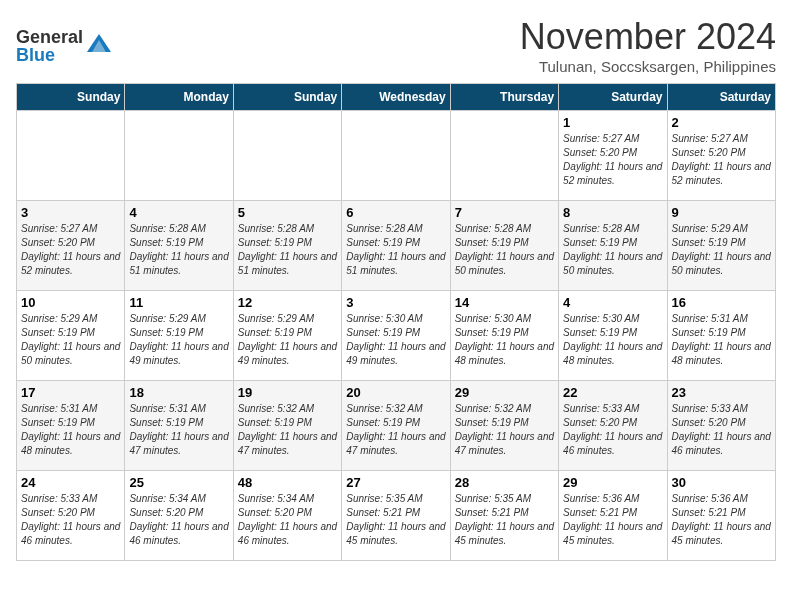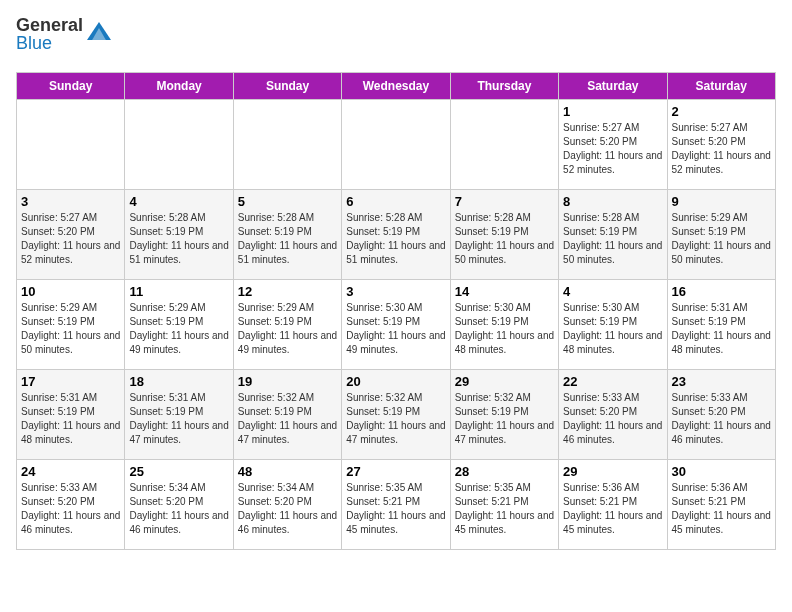--- a/index.html
+++ b/index.html
@@ -7,39 +7,39 @@
       font-family: Arial, sans-serif;
       background: #fff;
       width: 792px;
       min-height: 612px;
       padding: 16px;
     }
     .header {
       display: flex;
       align-items: center;
       justify-content: space-between;
-      margin-bottom: 20px;
+      margin-bottom: 8px;
     }
     .logo-area {
       display: flex;
       align-items: center;
     }
     .logo-text {
       display: flex;
       flex-direction: column;
       line-height: 1;
     }
     .logo-general {
       font-size: 18px;
       font-weight: bold;
       color: #333;
     }
     .logo-blue {
       font-size: 18px;
-      font-weight: normal;
+      font-weight: bold;
       color: #1a7abf;
     }
     .logo-icon {
       width: 28px;
       height: 28px;
       margin-left: 2px;
     }
     .title-area {
       text-align: right;
     }
@@ -51,24 +51,24 @@
     .location-subtitle {
       font-size: 15px;
       color: #555;
     }
     .calendar-table {
       width: 100%;
       border-collapse: collapse;
       font-size: 11px;
     }
     .calendar-table th {
-      background-color: #a21caf;
+      background-color: #0c4a6e;
       color: #fff;
       padding: 6px 4px;
-      text-align: center;
+      text-align: right;
       font-size: 12px;
       border: 1px solid #ccc;
     }
     .calendar-table td {
       border: 1px solid #ccc;
       vertical-align: top;
       padding: 4px;
       min-height: 80px;
       height: 90px;
       width: 107px;
@@ -80,39 +80,44 @@
     .day-number {
       font-weight: bold;
       font-size: 13px;
       display: block;
       margin-bottom: 2px;
     }
     .day-info {
       font-size: 10px;
       color: #333;
       line-height: 1.4;
+      font-style: italic;
     }
     .empty-cell {
       background: #fff !important;
     }
   </style>
 </head>
 <body>
 
 <div class="header">
   <div class="logo-area">
     <div class="logo-text">
       <span class="logo-general">General</span>
       <span class="logo-blue">Blue</span>
     </div>
     <svg class="logo-icon" viewBox="0 0 28 28" xmlns="http://www.w3.org/2000/svg">
       <polygon points="14,2 26,20 2,20" fill="#1a7abf"></polygon>
       <polygon points="14,8 22,22 6,22" fill="#fff" opacity="0.4"></polygon>
     </svg>
   </div>
+  <div class="title-area">
+    <div class="month-title">November 2024</div>
+    <div class="location-subtitle">Tulunan, Soccsksargen, Philippines</div>
+  </div>
 </div>
 
 <table class="calendar-table">
   <thead>
     <tr>
     <th>Sunday</th>
         <th>Monday</th>
         <th>Sunday</th>
         <th>Wednesday</th>
         <th>Thursday</th>

